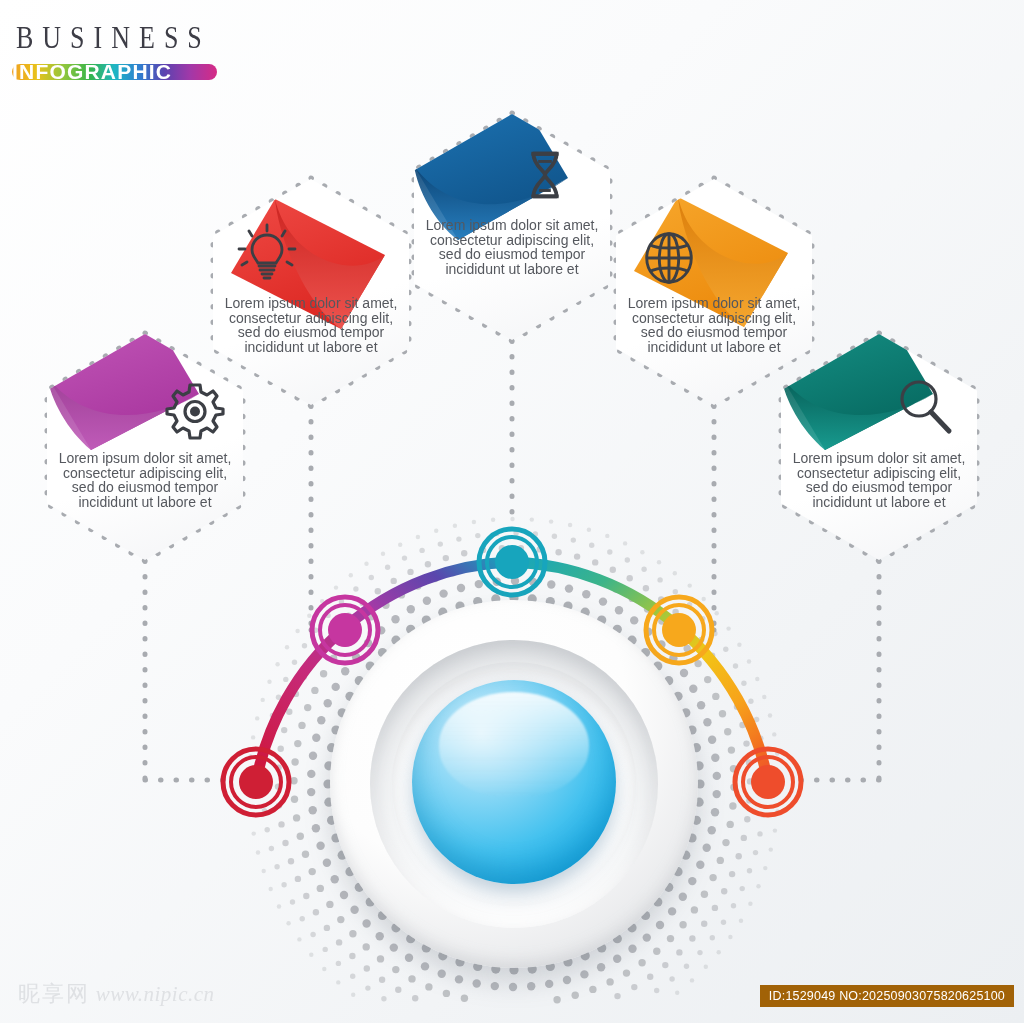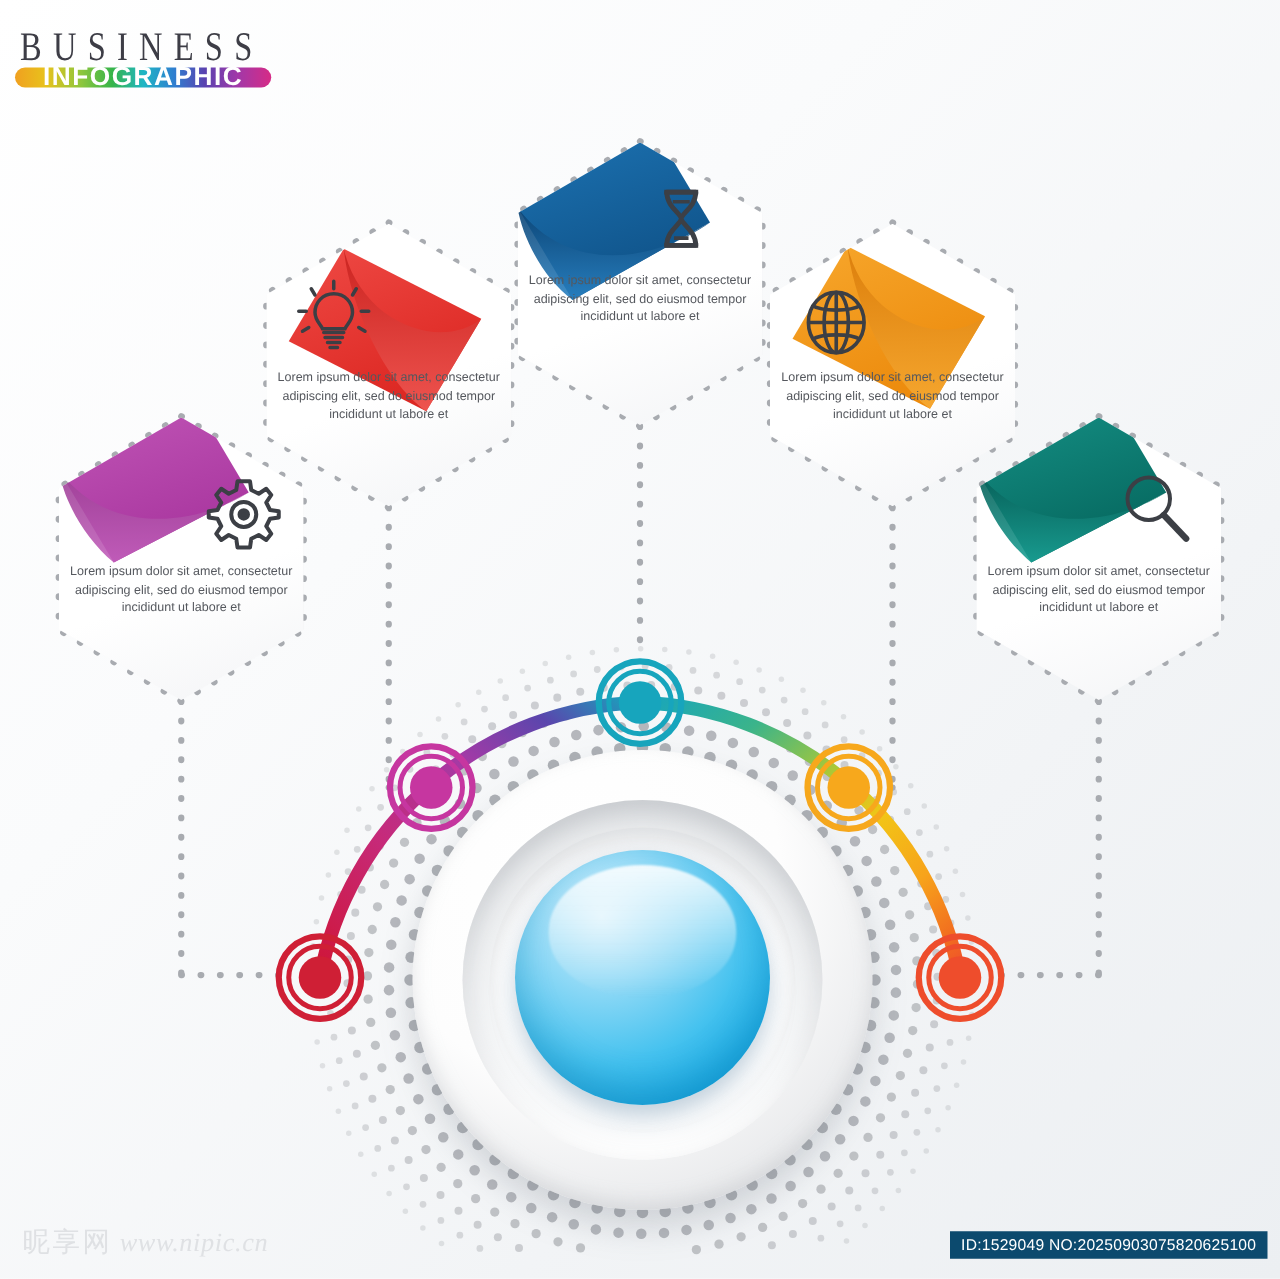--- a/index.html
+++ b/index.html
@@ -13,24 +13,24 @@
 
   
   #title-block{position:absolute;left:12px;top:22px;width:230px;}
   #business-word{
     font-family:"Liberation Serif",serif;
     font-size:26px;letter-spacing:9px;color:#3d3d46;
     font-weight:400;line-height:1;transform:scaleY(1.25);transform-origin:left top;
     padding-left:4px;
   }
   #infographic-pill{
-    margin-top:6px;width:205px;height:16px;border-radius:17px;
+    margin-top:16px;width:205px;height:16px;border-radius:17px;
     background:linear-gradient(90deg,#f0a020 0%,#e8c21c 12%,#8cc63e 26%,#36b44a 38%,
       #1fb6c4 50%,#2f7fd0 62%,#5a43b0 74%,#a238a8 87%,#d62b86 100%);
-    display:flex;align-items:center;justify-content:center;
+    display:flex;align-items:center;justify-content:flex-start;
   }
   #infographic-word{
     color:#ffffff;font-size:21px;font-weight:bold;letter-spacing:1.2px;
     font-family:"Liberation Sans",sans-serif;
   }
 
   
   .hexcard{position:absolute;width:196px;height:226px;}
   .hexbody{
     position:absolute;inset:0;
@@ -39,21 +39,21 @@
     filter:drop-shadow(5px 7px 7px rgba(120,125,135,.22));
   }
   .ribbon-clip{
     position:absolute;inset:0;
     clip-path:polygon(50% 0%,100% 25%,100% 75%,50% 100%,0% 75%,0% 25%);
     overflow:hidden;
   }
   .card-icon{position:absolute;width:64px;height:64px;}
   .card-text{
     position:absolute;left:8px;right:8px;
-    text-align:center;font-size:10px;line-height:14.6px;color:#55585e;
+    text-align:center;font-size:14px;line-height:14.6px;color:#55585e;
     font-family:"Liberation Sans",sans-serif;
   }
 
   
   #center-wrap{position:absolute;left:330px;top:600px;width:368px;height:368px;}
   #dial-outer{
     position:absolute;left:0;top:0;width:368px;height:368px;border-radius:50%;
     background:radial-gradient(circle at 36% 28%,#ffffff 0%,#fdfdfd 46%,#e9eaec 78%,#dfe1e4 100%);
     box-shadow:0 14px 26px rgba(120,125,135,.28),inset 0 -6px 14px rgba(180,184,190,.35);
   }
@@ -80,21 +80,21 @@
   }
 
   
   #wm-left{
     position:absolute;left:18px;bottom:14px;color:#dfe1e4;font-size:21px;
     font-family:"Liberation Serif",serif;font-style:italic;letter-spacing:.5px;
     white-space:nowrap;
   }
   #wm-left .cn{font-style:normal;letter-spacing:2px;font-weight:normal;font-size:22px;}
   #wm-right{
-    position:absolute;right:10px;bottom:16px;background:#0c4a6e;color:#ffffff;
+    position:absolute;right:10px;bottom:16px;background:#a16207;color:#ffffff;
     font-size:12.5px;padding:4px 9px;font-family:"Liberation Sans",sans-serif;
     white-space:nowrap;letter-spacing:.2px;
   }
 </style>
 </head>
 <body>
 
 <div id="stage">
 
   <svg class="layer" viewBox="0 0 1024 1023">

